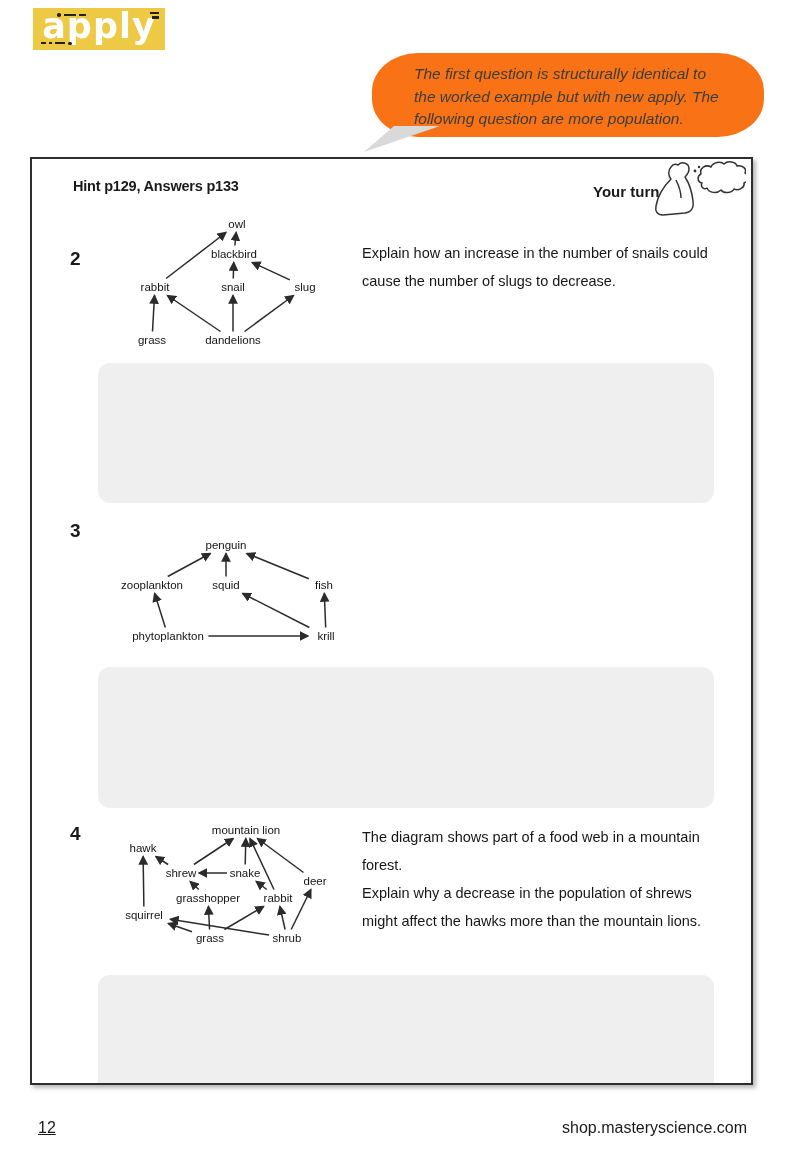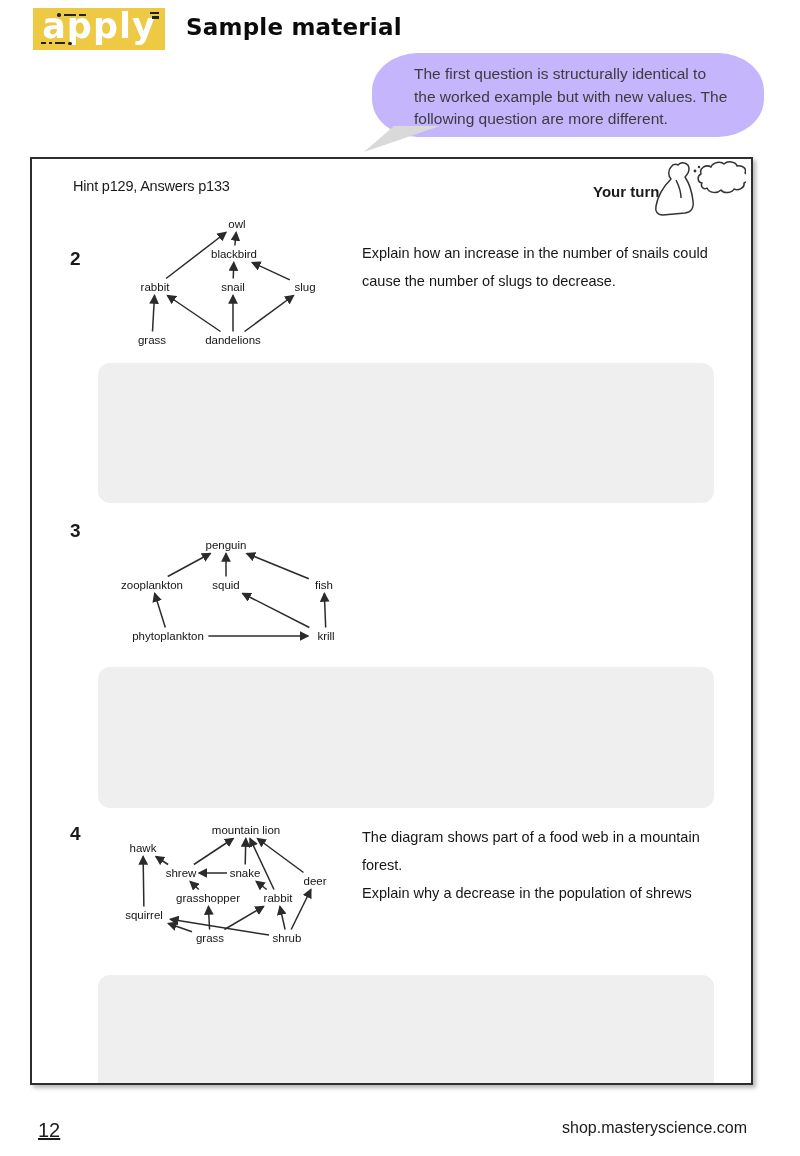--- a/index.html
+++ b/index.html
@@ -11,43 +11,43 @@
         display:flex;align-items:center;justify-content:center;}
   .logo-text{font-family:"DejaVu Sans",sans-serif;font-weight:700;font-size:35px;line-height:1;
         color:#ffffff;letter-spacing:1px;margin-top:-5px;}
   .stitch{position:absolute;display:flex;align-items:center;gap:3px;}
   .stitch i{display:block;height:2.4px;background:#222;}
   .stitch i.dot{width:3.5px;height:3.5px;border-radius:50%;}
   .page-title{position:absolute;left:186px;top:14px;font-family:"DejaVu Sans",sans-serif;
         font-weight:700;font-size:23px;color:#0b0b0b;letter-spacing:.2px;}
 
   
-  .bubble{position:absolute;left:372px;top:53px;width:392px;height:84px;background:#c4b5fd;
-        border-radius:46px/38px;}
+  .bubble{position:absolute;left:372px;top:53px;width:392px;height:84px;background:#f97316;
+        border-radius:46px/38px;font-style:italic;}
   .bubble-text{padding:10px 18px 0 42px;font-size:15.5px;line-height:22.5px;color:#3c3c3c;}
   .bubble-tail{position:absolute;left:360px;top:124px;}
 
   
   .sheet{position:absolute;left:30px;top:157px;width:719px;height:924px;background:#fff;
         border:2px solid #2e2e2e;box-shadow:3px 3px 4px rgba(0,0,0,.28);}
-  .hint{position:absolute;left:73px;top:178px;font-size:14.5px;font-weight:400;letter-spacing:-.2px;}
+  .hint{position:absolute;left:73px;top:178px;font-size:14.5px;font-weight:700;letter-spacing:-.2px;}
   .your-turn{position:absolute;left:593px;top:183px;font-family:Liberation Sans, sans-serif;
         font-weight:700;font-size:15px;}
   .char-svg{position:absolute;left:646px;top:159px;}
 
   
   .q-number{position:absolute;left:70px;font-weight:700;font-size:19px;}
   .prompt{position:absolute;left:362px;width:388px;font-size:14.5px;line-height:28px;color:#161616;}
   .prompt div{white-space:nowrap;}
   .answer{position:absolute;left:98px;width:616px;background:#efefef;border-radius:12px;}
   .diagram{position:absolute;left:90px;}
   .diagram text{font-size:11.5px;fill:#141414;paint-order:stroke;stroke:#ffffff;stroke-width:3px;}
 
   
-  .footer-page{position:absolute;left:38px;top:1119px;font-size:20px;text-decoration:underline;}
+  .footer-page{position:absolute;left:38px;top:1119px;font-size:16px;text-decoration:underline;}
   .footer-site{position:absolute;right:53px;top:1119px;font-size:16px;}
 </style>
 </head>
 <body>
 
 <div class="page">
 
   <div class="logo">
     <span class="logo-text">apply</span>
     <div class="stitch" style="left:24px;top:5px;">
@@ -59,27 +59,26 @@
       <i style="width:9px"></i>
         <i style="width:7px"></i>
     </div>
     <div class="stitch" style="left:8px;bottom:5px;">
       <i style="width:5px"></i>
         <i style="width:3px"></i>
         <i style="width:10px"></i>
         <i class="dot"></i>
     </div>
   </div>
-  <div class="page-title">Sample material</div>
 
   <div class="bubble">
     <div class="bubble-text">
         <div>The first question is structurally identical to</div>
-        <div>the worked example but with new values. The</div>
-        <div>following question are more different.</div>
+        <div>the worked example but with new apply. The</div>
+        <div>following question are more population.</div>
       </div>
   </div>
   <svg class="bubble-tail" width="84" height="30" viewBox="0 0 84 30">
     <polygon points="34,2 80,2 4,28" fill="#d9d9d9"></polygon>
   </svg>
 
   <div class="sheet"></div>
   <div class="hint">Hint p129, Answers p133</div>
   <div class="your-turn">Your turn</div>
 
@@ -175,19 +174,20 @@
       <text x="118" y="78" text-anchor="middle" dominant-baseline="central">grasshopper</text>
       <text x="188" y="78" text-anchor="middle" dominant-baseline="central">rabbit</text>
       <text x="54" y="95" text-anchor="middle" dominant-baseline="central">squirrel</text>
       <text x="120" y="118" text-anchor="middle" dominant-baseline="central">grass</text>
       <text x="197" y="118" text-anchor="middle" dominant-baseline="central">shrub</text>
     </svg>
   <div class="prompt" style="top:823px;">
       <div>The diagram shows part of a food web in a mountain</div>
       <div>forest.</div>
       <div>Explain why a decrease in the population of shrews</div>
+      <div>might affect the hawks more than the mountain lions.</div>
     </div>
   <div class="answer" style="top:975px;height:108px;border-radius:12px 12px 0 0;"></div>
 
   <div class="footer-page">12</div>
   <div class="footer-site">shop.masteryscience.com</div>
 
 </div>
 
 </body></html>

